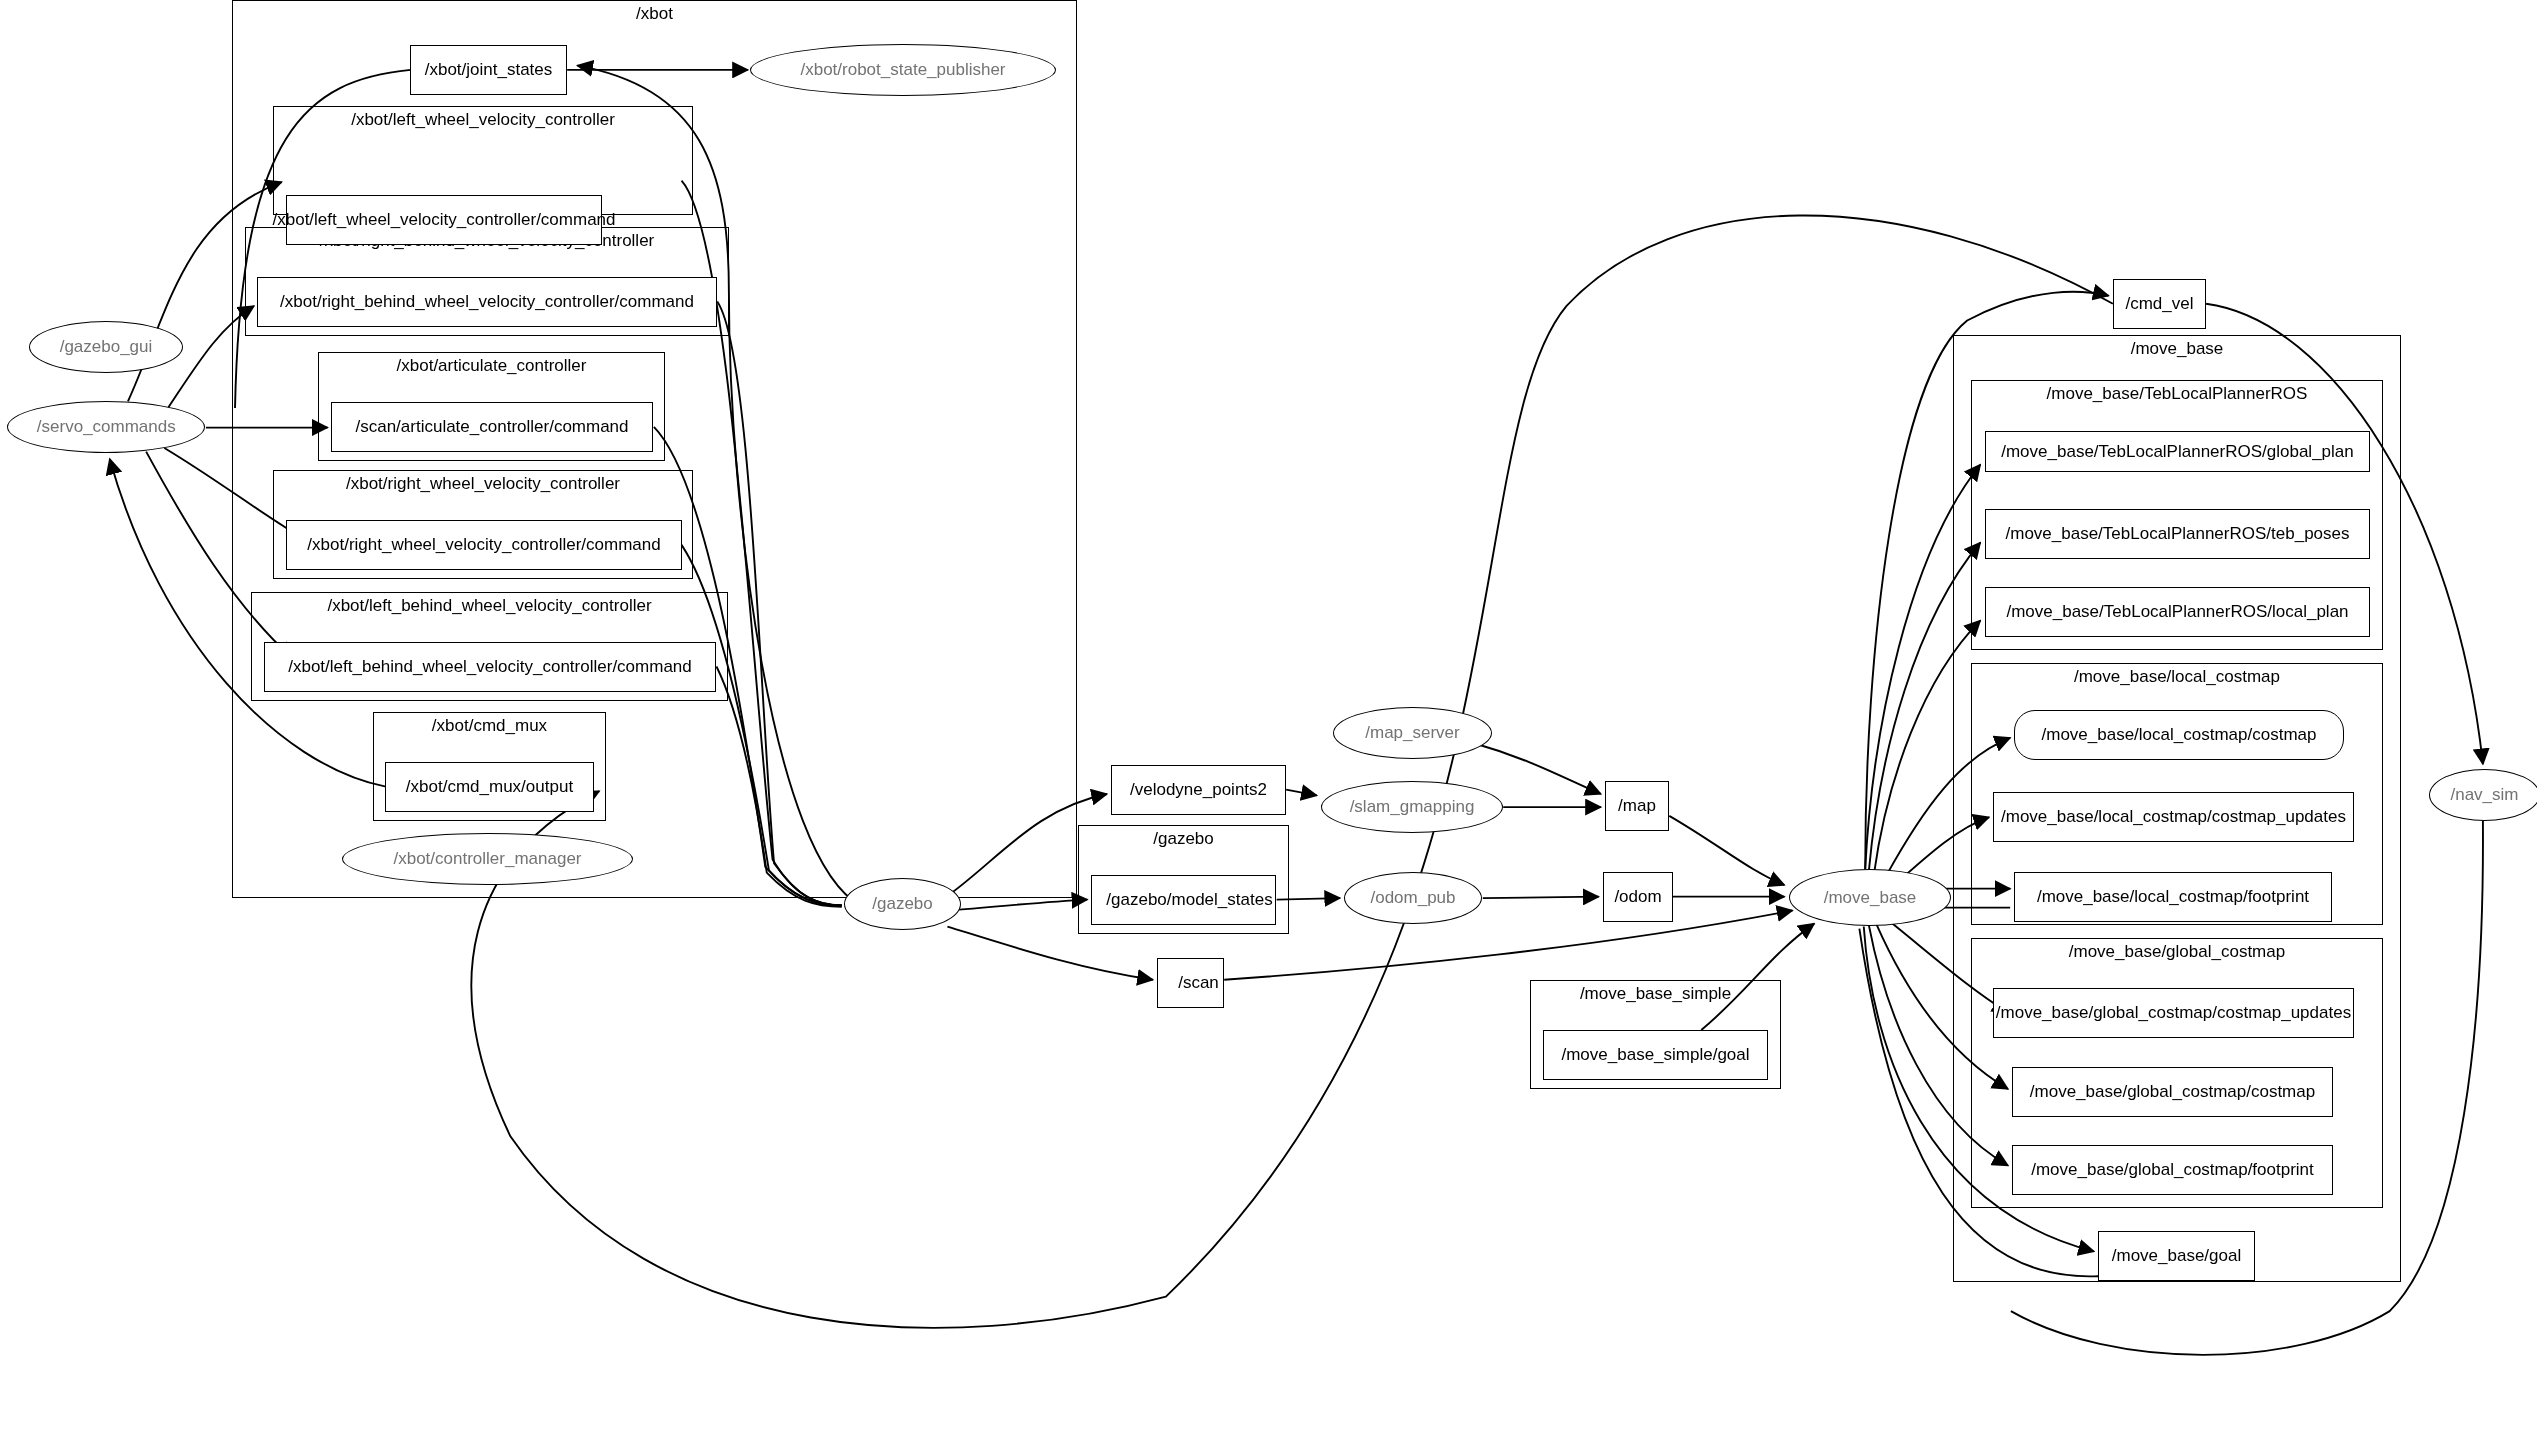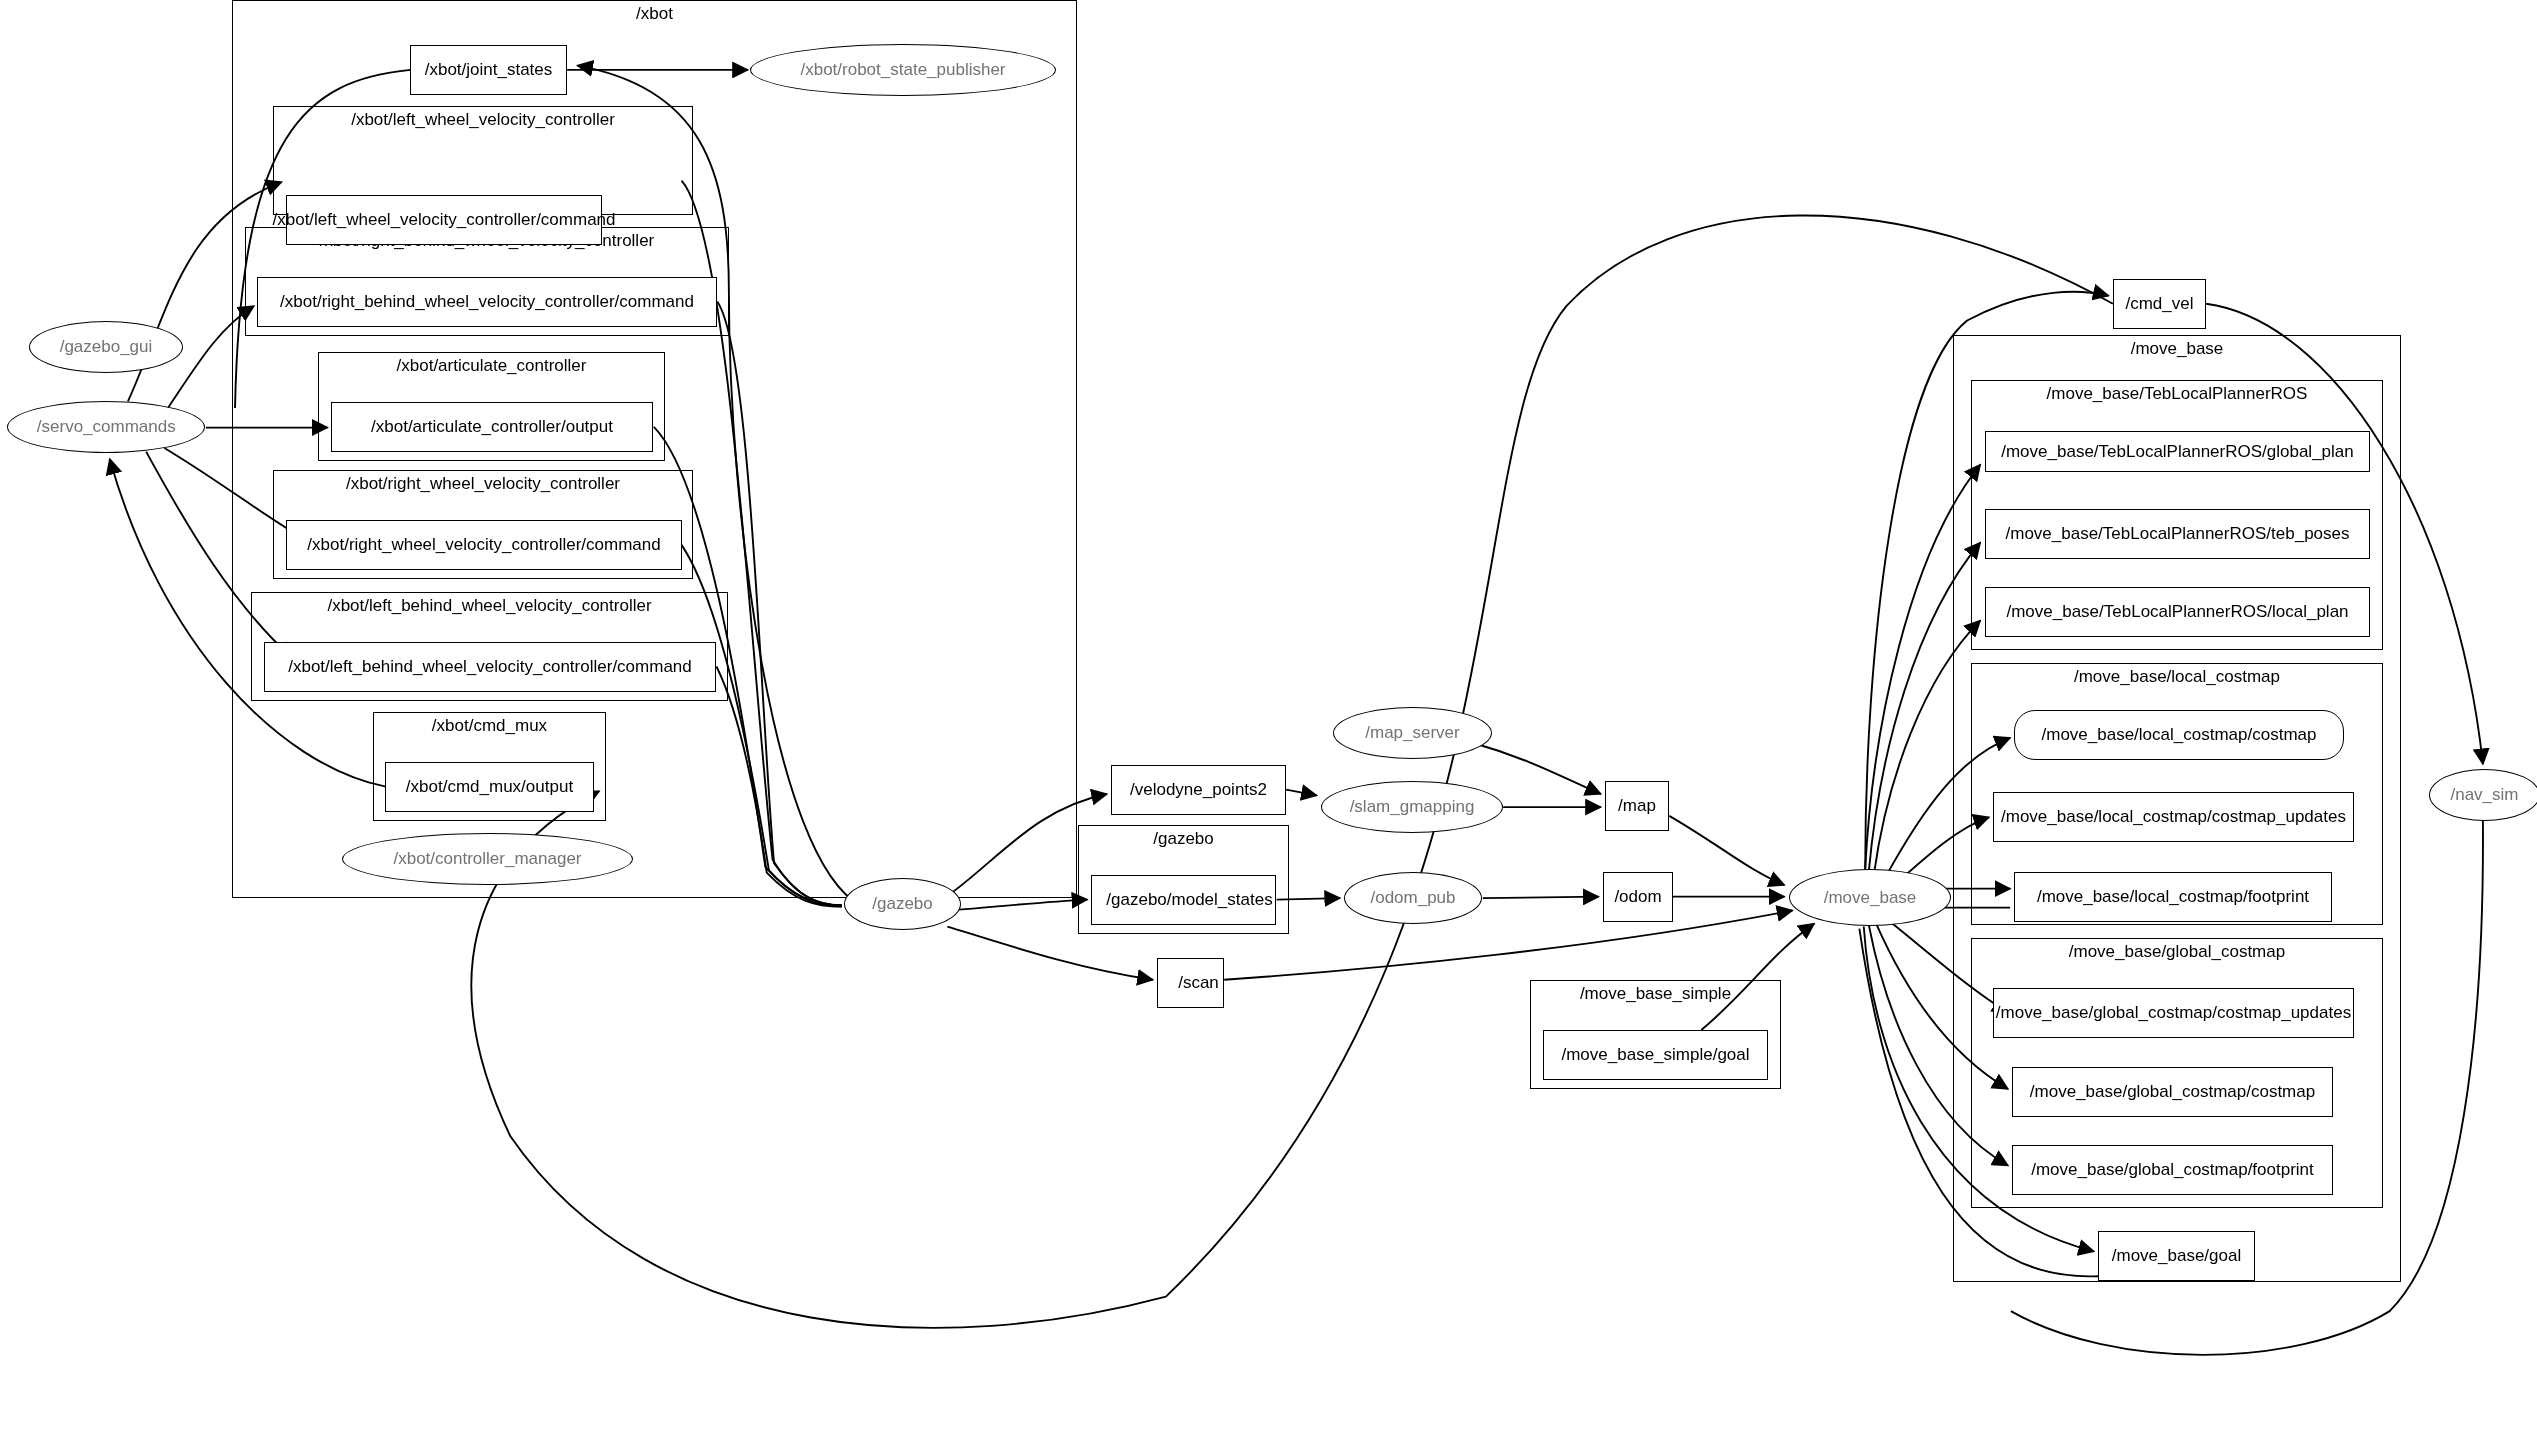--- a/index.html
+++ b/index.html
@@ -175,21 +175,21 @@
   <div class="cluster" style="left:1971px;top:938px;width:412px;height:270px;">
     <div class="cl-title">/move_base/global_costmap</div>
   </div>
 
   <div class="topic" style="left:410px;top:45px;width:157px;height:50px;">/xbot/joint_states</div>
 
   <div class="topic" style="left:286px;top:156px;width:316px;height:50px;margin-top:39px;">/xbot/left_wheel_velocity_controller/command</div>
 
   <div class="topic" style="left:257px;top:277px;width:460px;height:50px;">/xbot/right_behind_wheel_velocity_controller/command</div>
 
-  <div class="topic" style="left:331px;top:402px;width:322px;height:50px;">/xbot/articulate_controller/output</div>
+  <div class="topic" style="left:331px;top:402px;width:322px;height:50px;">/scan/articulate_controller/command</div>
 
   <div class="topic" style="left:286px;top:520px;width:396px;height:50px;">/xbot/right_wheel_velocity_controller/command</div>
 
   <div class="topic" style="left:264px;top:642px;width:452px;height:50px;">/xbot/left_behind_wheel_velocity_controller/command</div>
 
   <div class="topic" style="left:385px;top:762px;width:209px;height:50px;">/xbot/cmd_mux/output</div>
 
   <div class="topic" style="left:1111px;top:765px;width:175px;height:50px;">/velodyne_points2</div>
 
   <div class="topic" style="left:1091px;top:875px;width:185px;height:50px;padding-left:12px;">/gazebo/model_states</div>

